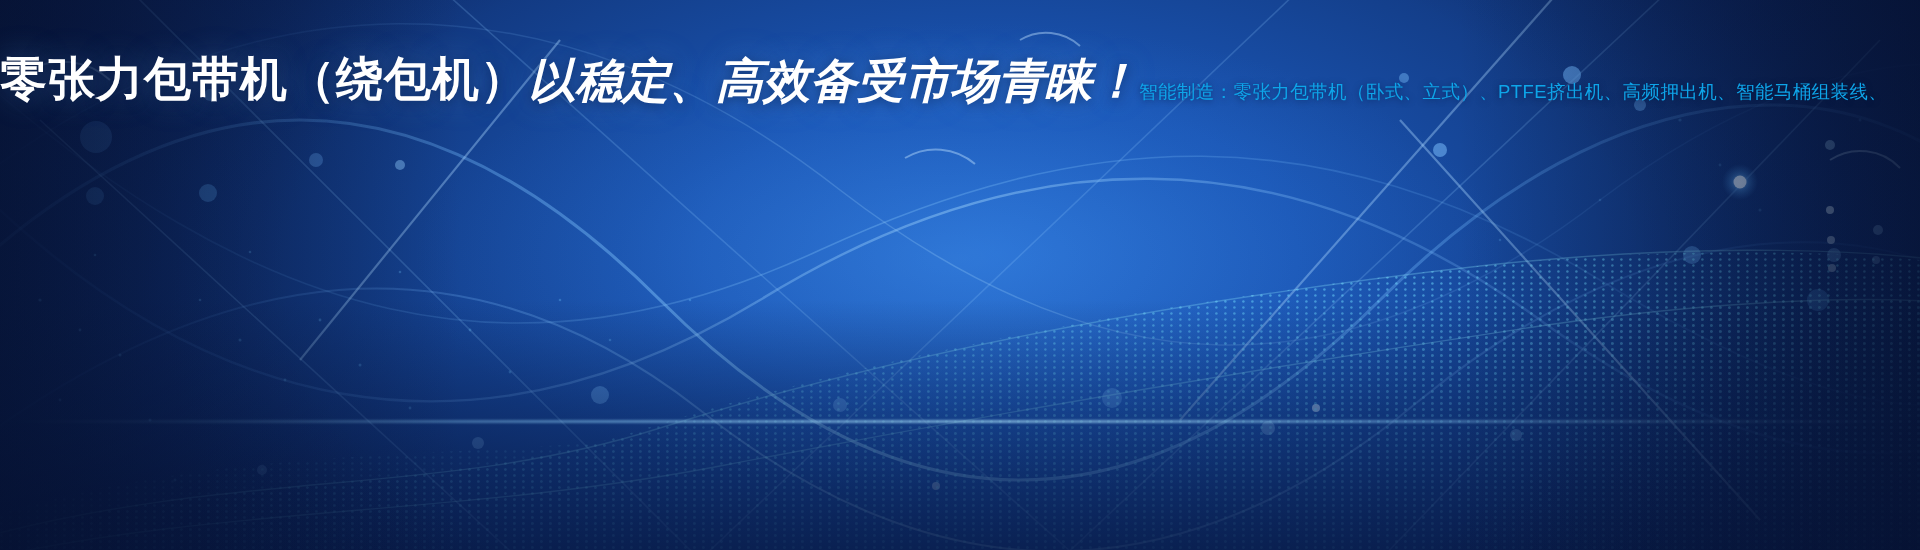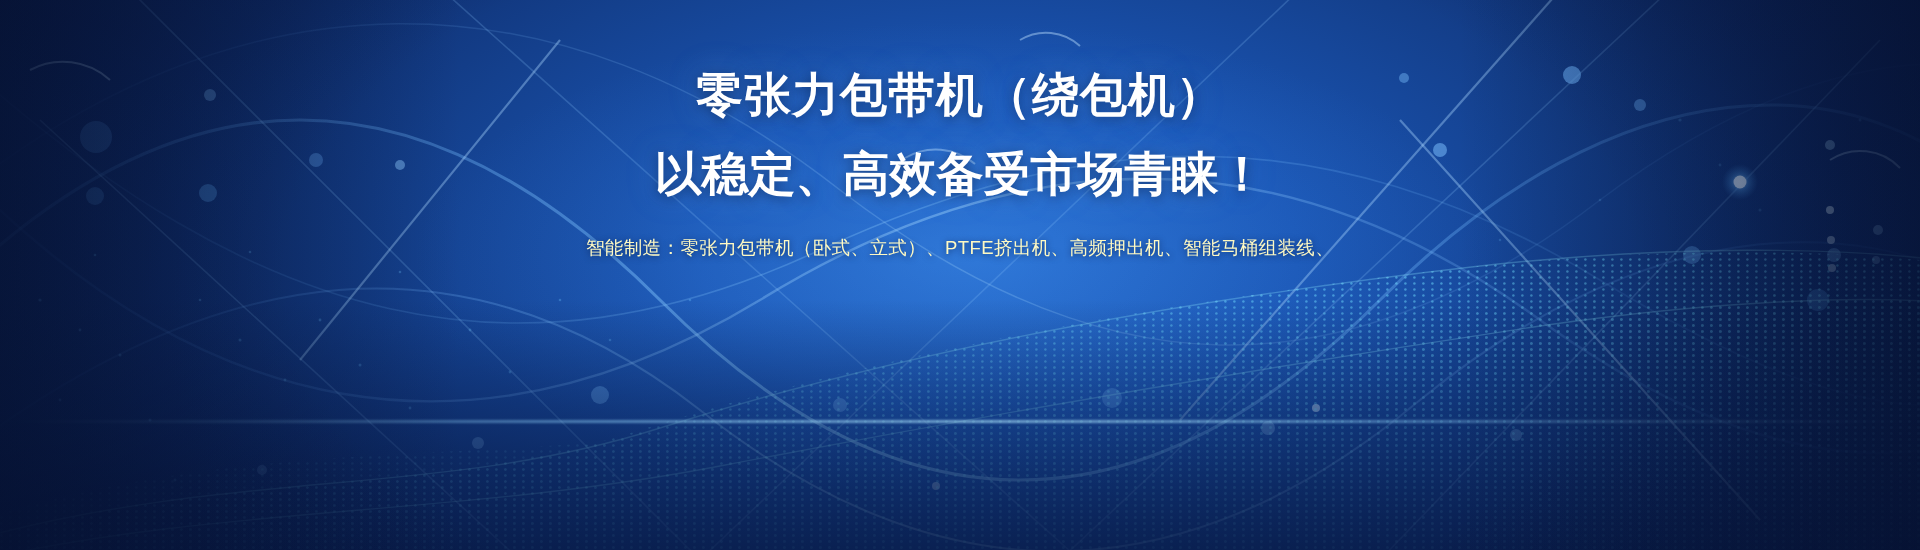--- a/index.html
+++ b/index.html
@@ -37,37 +37,37 @@
     background:linear-gradient(180deg, rgba(8,28,74,0) 0%, rgba(9,31,80,.45) 45%, rgba(7,24,66,.80) 100%);
   }
   .horizon-line{
     position:absolute; left:0; right:0; top:420px; height:3px;
     background:linear-gradient(90deg, rgba(120,200,255,0) 0%, rgba(150,215,255,.45) 30%, rgba(175,230,255,.60) 52%, rgba(150,215,255,.40) 72%, rgba(120,200,255,0) 100%);
     filter:blur(1.2px);
   }
   
   .content{
     position:absolute; inset:0;
-    display:flex; flex-direction:column;
-    align-items:center; justify-content:flex-start;
-    padding-top:64px;
+    display:flex; flex-direction:row;
+    align-items:flex-start; justify-content:flex-start;
+    padding-top:48px;
     text-align:center;
   }
   .headline{
     color:#ffffff;
     font-size:47px;
     font-weight:bold;
     letter-spacing:1px;
     line-height:1.30;
     text-shadow:0 2px 12px rgba(4,20,60,.55), 0 0 30px rgba(110,180,255,.35);
     white-space:nowrap;
   }
-  .headline.line2{ letter-spacing:0px; margin-top:18px; }
+  .headline.line2{ letter-spacing:0px; margin-top:2px;font-style:italic; }
   .subtitle{
-    color:#fef9c3;
+    color:#0ea5e9;
     font-size:18.5px;
     font-weight:normal;
     line-height:1.55;
     letter-spacing:.4px;
     white-space:nowrap;
     text-shadow:0 1px 6px rgba(5,22,62,.65);
   }
   .sub1{ margin-top:30px; }
   .sub2{ margin-top:15px; }
 </style>

